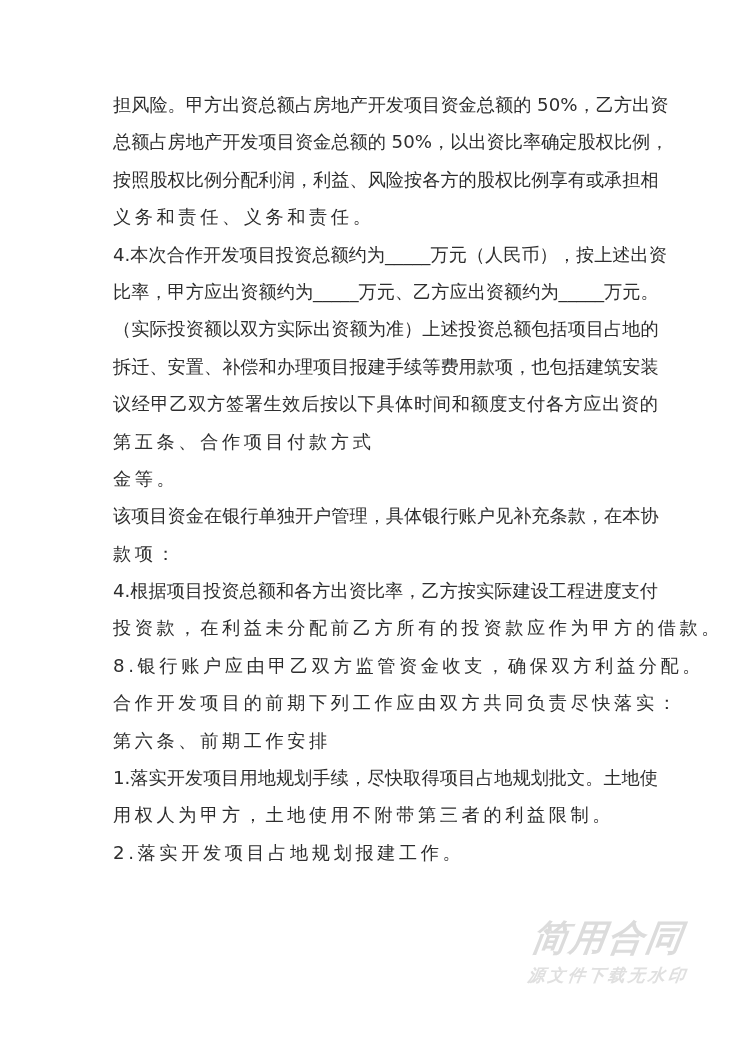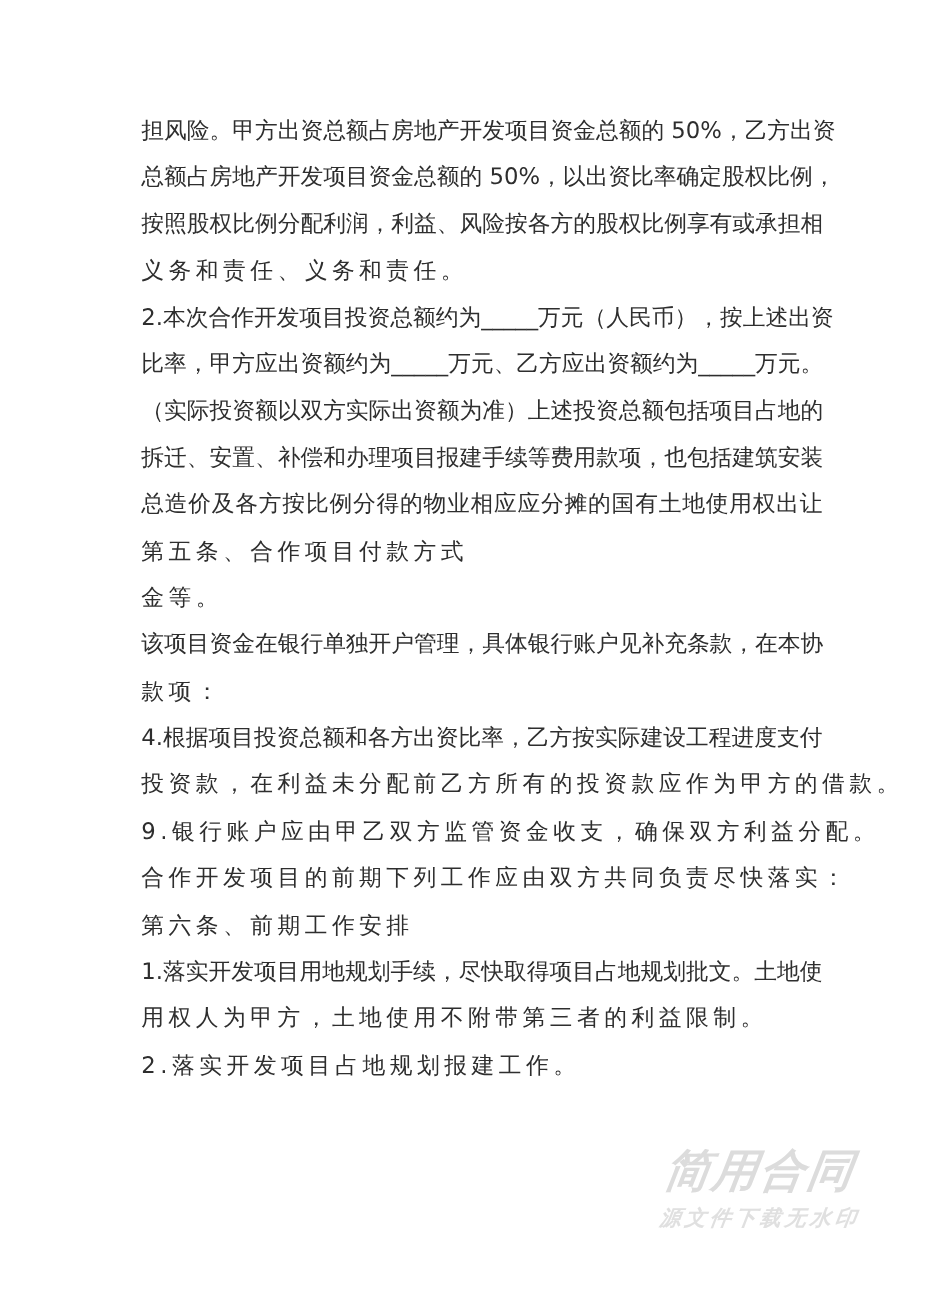--- a/index.html
+++ b/index.html
@@ -69,32 +69,32 @@
 </style>
 </head>
 <body>
 
 <div class="page">
   <div class="content">
     <div class="line justify">担风险。甲方出资总额占房地产开发项目资金总额的 50%，乙方出资</div>
     <div class="line justify">总额占房地产开发项目资金总额的 50%，以出资比率确定股权比例，</div>
     <div class="line justify">按照股权比例分配利润，利益、风险按各方的股权比例享有或承担相</div>
     <div class="line">义务和责任、义务和责任。</div>
-    <div class="line justify">2.本次合作开发项目投资总额约为_____万元（人民币），按上述出资</div>
+    <div class="line justify">4.本次合作开发项目投资总额约为_____万元（人民币），按上述出资</div>
     <div class="line justify">比率，甲方应出资额约为_____万元、乙方应出资额约为_____万元。</div>
     <div class="line justify">（实际投资额以双方实际出资额为准）上述投资总额包括项目占地的</div>
     <div class="line justify">拆迁、安置、补偿和办理项目报建手续等费用款项，也包括建筑安装</div>
-    <div class="line justify">总造价及各方按比例分得的物业相应应分摊的国有土地使用权出让</div>
+    <div class="line justify">议经甲乙双方签署生效后按以下具体时间和额度支付各方应出资的</div>
     <div class="line">第五条、合作项目付款方式</div>
     <div class="line">金等。</div>
     <div class="line justify">该项目资金在银行单独开户管理，具体银行账户见补充条款，在本协</div>
     <div class="line">款项：</div>
     <div class="line justify">4.根据项目投资总额和各方出资比率，乙方按实际建设工程进度支付</div>
     <div class="line">投资款，在利益未分配前乙方所有的投资款应作为甲方的借款。</div>
-    <div class="line">9.银行账户应由甲乙双方监管资金收支，确保双方利益分配。</div>
+    <div class="line">8.银行账户应由甲乙双方监管资金收支，确保双方利益分配。</div>
     <div class="line">合作开发项目的前期下列工作应由双方共同负责尽快落实：</div>
     <div class="line">第六条、前期工作安排</div>
     <div class="line justify">1.落实开发项目用地规划手续，尽快取得项目占地规划批文。土地使</div>
     <div class="line">用权人为甲方，土地使用不附带第三者的利益限制。</div>
     <div class="line">2.落实开发项目占地规划报建工作。</div>
   </div>
 
   <div class="watermark">
     <div class="wm-title">简用合同</div>
     <div class="wm-sub">源文件下载无水印</div>

